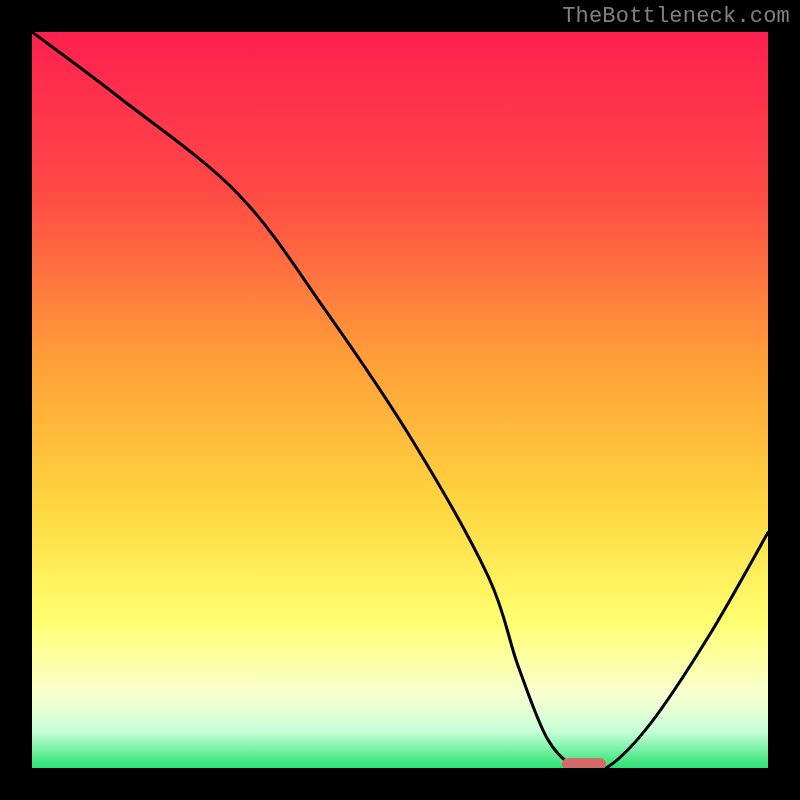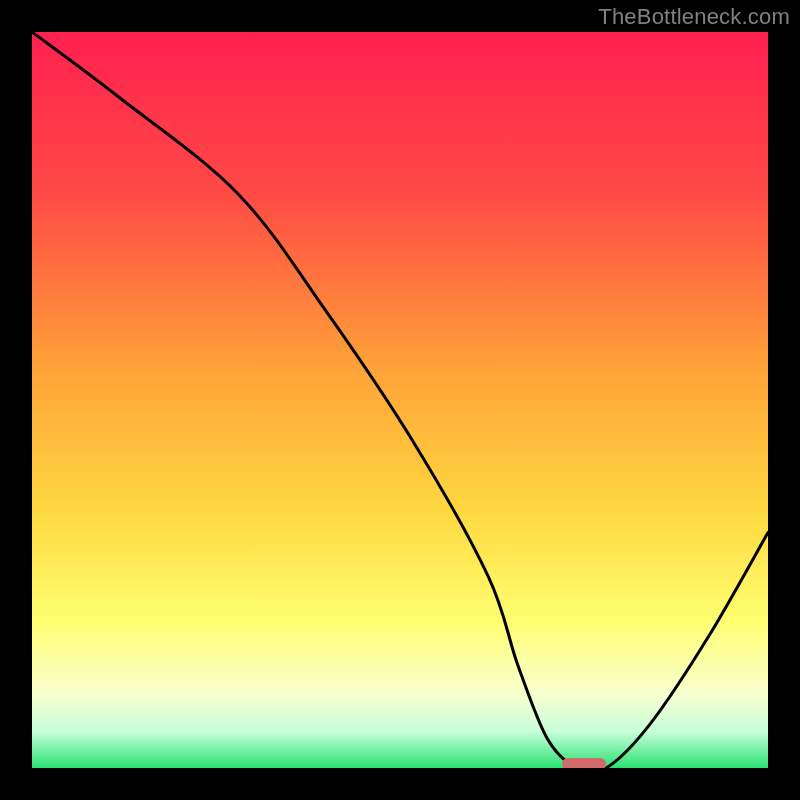--- a/index.html
+++ b/index.html
@@ -14,21 +14,21 @@
     left: 0;
     top: 0;
     width: 800px;
     height: 800px;
     box-sizing: border-box;
   }
   .watermark {
     position: absolute;
     top: 4px;
     right: 10px;
-    font-family: Liberation Sans, sans-serif;
+    font-family: Liberation Mono, monospace;
     font-size: 22px;
     color: #808080;
     letter-spacing: 0.2px;
   }
   svg { display: block; }
 </style>
 </head>
 <body>
 
 <div class="frame">

